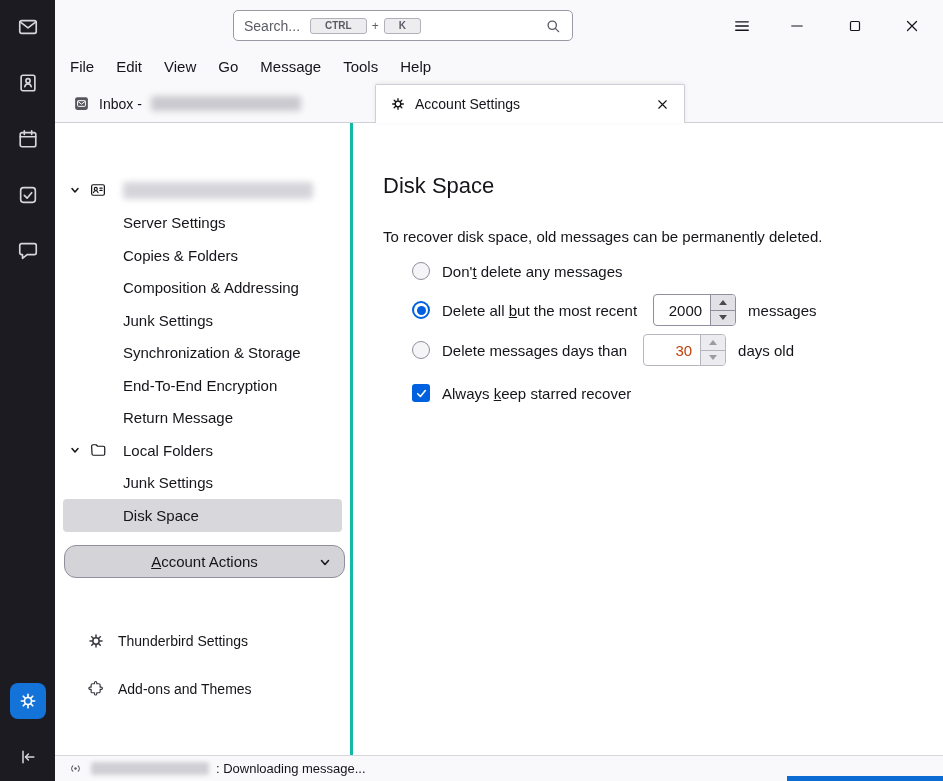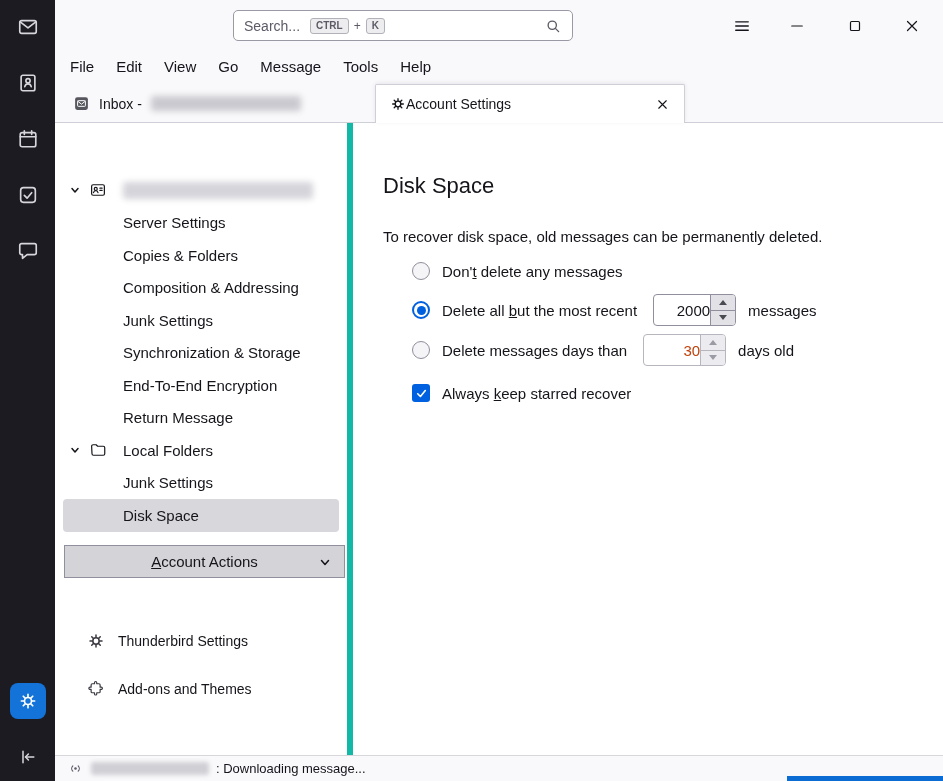--- a/index.html
+++ b/index.html
@@ -19,59 +19,59 @@
   .collapse-btn{width:24px;height:24px;color:#d7d7db;display:grid;place-items:center;cursor:pointer}
 
   
   .chrome{position:absolute;left:55px;top:0;width:888px;height:123px;background:#f9f9fb;
           border-bottom:1px solid #cfcfd8;z-index:5}
   .searchbar{position:absolute;left:178px;top:10px;width:340px;height:31px;background:#fff;
              border:1px solid #9a9aa6;border-radius:5px;display:flex;align-items:center;
              padding:0 10px;cursor:text}
   .search-ph{color:#5b5b66;font-size:14px;margin-right:10px}
   .kbd{background:#ededf0;border:1px solid #b1b1b9;border-radius:3px;color:#5b5b66;
-       font-size:10px;font-weight:bold;padding:2px 5px;line-height:1}
+       font-size:10px;font-weight:bold;padding:2px 14px;line-height:1}
   .kbd-plus{color:#5b5b66;font-size:12px;margin:0 5px}
   .search-mag{margin-left:auto;color:#5b5b66}
   .win-btn{position:absolute;top:13px;width:26px;height:26px;display:grid;place-items:center;
            color:#15141a;cursor:pointer;border-radius:4px}
   .wb-menu{left:674px}.wb-min{left:729px}.wb-max{left:787px}.wb-close{left:844px}
 
   .menubar{position:absolute;left:4px;top:52px;height:28px;display:flex;align-items:center}
   .menu-item{padding:3px 11px;font-size:15px;border-radius:3px;cursor:pointer}
 
   .tabbar{position:absolute;left:0;top:84px;width:100%;height:39px}
   .tab-inbox{position:absolute;left:8px;top:2px;width:280px;height:35px;display:flex;
              align-items:center;gap:9px;padding:0 10px;border-radius:4px;cursor:pointer}
   .tab-inbox .tab-label{font-size:14px;white-space:nowrap}
   .tab-active{position:absolute;left:320px;top:0;width:310px;height:39px;background:#fff;
               border:1px solid #cfcfd8;border-bottom:none;border-radius:2px 2px 0 0;
-              display:flex;align-items:center;padding:0 10px 0 14px;z-index:8;
+              display:flex;align-items:center;gap:9px;padding:0 10px 0 14px;z-index:8;
               box-shadow:0 -1px 4px rgba(0,0,0,0.08);cursor:pointer}
   .tab-active .tab-label{font-size:14px;flex:1}
   .tab-close{width:24px;height:24px;display:grid;place-items:center;border-radius:3px;cursor:pointer}
 
   .blur-chip{background:#c9c9cf;border-radius:3px;filter:blur(3px)}
   .blur-tab{width:150px;height:15px}
   .blur-account{width:190px;height:17px;background:#d4d4da}
   .blur-status{width:118px;height:13px;background:#cfcfd5;filter:blur(2px)}
 
   
   .main{position:absolute;left:55px;top:123px;width:888px;height:632px;background:#fff;display:flex}
-  .sidebar{position:relative;width:298px;height:100%;border-right:6px solid #14b8a6;background:#fff}
+  .sidebar{position:relative;width:298px;height:100%;border-right:3px solid #14b8a6;background:#fff}
   .tree{position:absolute;left:0;top:51px;width:100%}
   .row{height:32.5px;display:flex;align-items:center;cursor:pointer;font-size:15px}
   .row .chev{margin-left:14px;color:#15141a}
   .row .node-icon{margin-left:8px;color:#15141a}
   .row .node-label{margin-left:16px;white-space:nowrap}
   .row.leaf{padding-left:68px}
   .row.sel{background:#d7d7dc;margin:0 8px;padding-left:60px;border-radius:4px}
 
   .account-actions{position:absolute;left:9px;top:422px;width:281px;height:33px;
-                   background:#d4d4d8;border:1px solid #8f8f9d;border-radius:0;
+                   background:#d4d4d8;border:1px solid #8f8f9d;border-radius:12px;
                    display:flex;align-items:center;justify-content:center;cursor:pointer;font-size:15px}
   .account-actions .dd-chev{position:absolute;right:12px;color:#15141a}
   .ak{text-decoration:underline}
 
   .side-footer-item{position:absolute;left:0;width:100%;height:30px;display:flex;align-items:center;
                     padding-left:32px;gap:13px;font-size:14px;cursor:pointer;color:#15141a}
   .sf-1{top:503px}.sf-2{top:551px}
   .side-footer-item .f-icon{color:#3a3a42}
 
   
@@ -86,21 +86,21 @@
   .ctl-row .ctl-label{margin-left:12px;white-space:nowrap}
 
   .radio{width:18px;height:18px;border-radius:50%;border:1px solid #8f8f9d;background:#f5f5f7;
          flex:0 0 auto;cursor:pointer}
   .radio.on{border:2px solid #0061e0;background:#fff;display:grid;place-items:center}
   .radio.on::after{content:"";width:9px;height:9px;border-radius:50%;background:#0061e0}
 
   .numbox{display:flex;height:32px;border:1px solid #8f8f9d;border-radius:4px;background:#fff;
           margin-left:16px;overflow:hidden}
   .numbox .numval{width:56px;display:flex;align-items:center;justify-content:flex-end;
-                  font-size:15px;cursor:text}
+                  padding-right:8px;font-size:15px;cursor:text}
   .spinner{width:25px;display:flex;flex-direction:column;border-left:1px solid #8f8f9d}
   .spin-btn{flex:1;display:grid;place-items:center;background:#e2e2e6;cursor:pointer}
   .spin-btn + .spin-btn{border-top:1px solid #8f8f9d}
   .tri-up{width:0;height:0;border-left:4px solid transparent;border-right:4px solid transparent;
           border-bottom:5px solid #4a4a52}
   .tri-down{width:0;height:0;border-left:4px solid transparent;border-right:4px solid transparent;
             border-top:5px solid #4a4a52}
   .numbox.disabled{border-color:#b6b6bf}
   .numbox.disabled .numval{color:#c2410c}
   .numbox.disabled .spinner{border-left-color:#b6b6bf}

